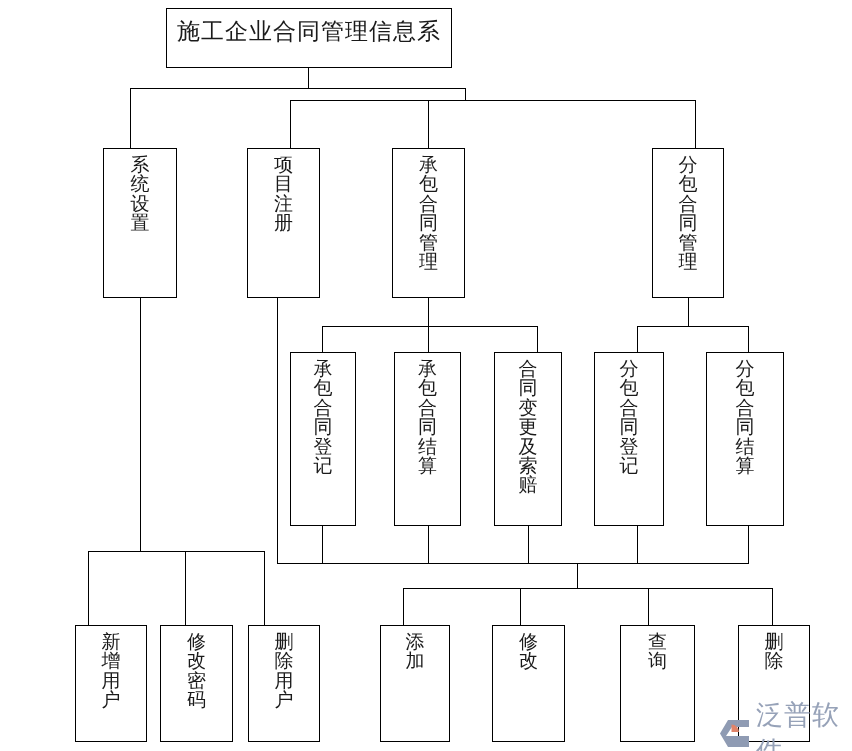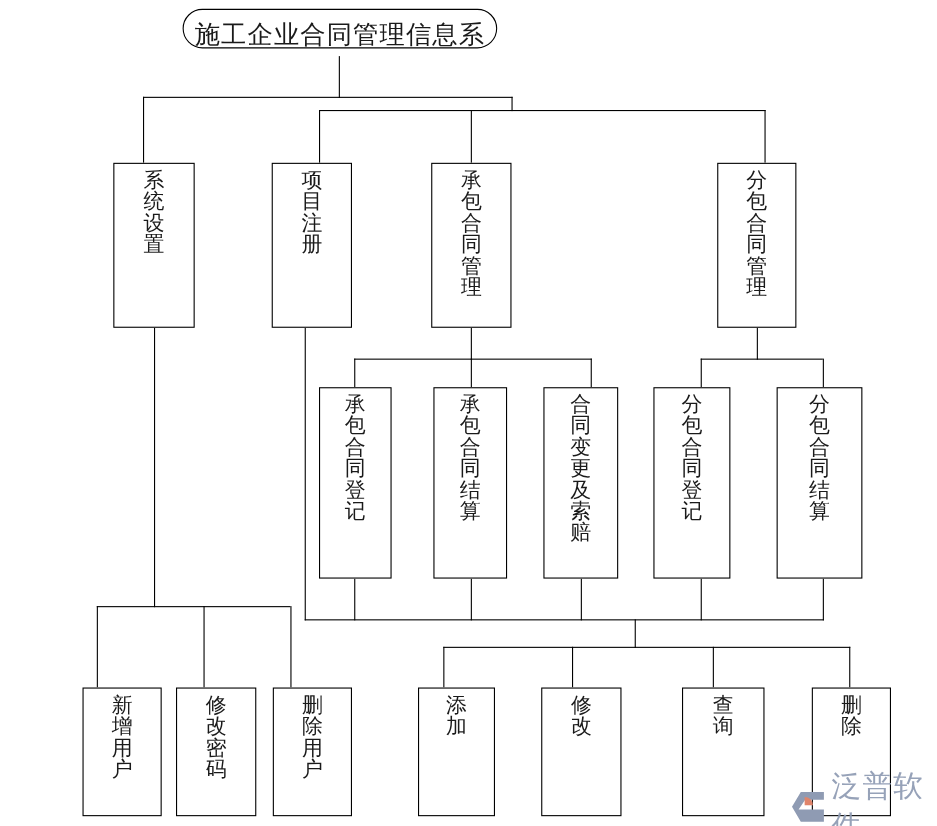--- a/index.html
+++ b/index.html
@@ -128,21 +128,21 @@
   <div class="ln lnv" style="left:748px; top:526px; height:38px;"></div>
   <div class="ln lnh" style="left:277px; top:563px; width:472px;"></div>
 
   <div class="ln lnv" style="left:577px; top:563px; height:26px;"></div>
   <div class="ln lnh" style="left:403px; top:588px; width:370px;"></div>
   <div class="ln lnv" style="left:403px; top:588px; height:37px;"></div>
   <div class="ln lnv" style="left:520px; top:588px; height:37px;"></div>
   <div class="ln lnv" style="left:648px; top:588px; height:37px;"></div>
   <div class="ln lnv" style="left:772px; top:588px; height:37px;"></div>
 
-  <div class="node title-node horiz" style="left:166px; top:8px; width:286px; height:36px;border-radius:18px;">
+  <div class="node title-node horiz" style="left:166px; top:8px; width:286px; height:60px;">
     <span class="lbl">施工企业合同管理信息系</span>
   </div>
 
   <div class="node vert" style="left:103px; top:148px; width:74px; height:150px;">
     <span class="lbl">系
 统
 设
 置</span>
   </div>
   <div class="node vert" style="left:247px; top:148px; width:73px; height:150px;">

